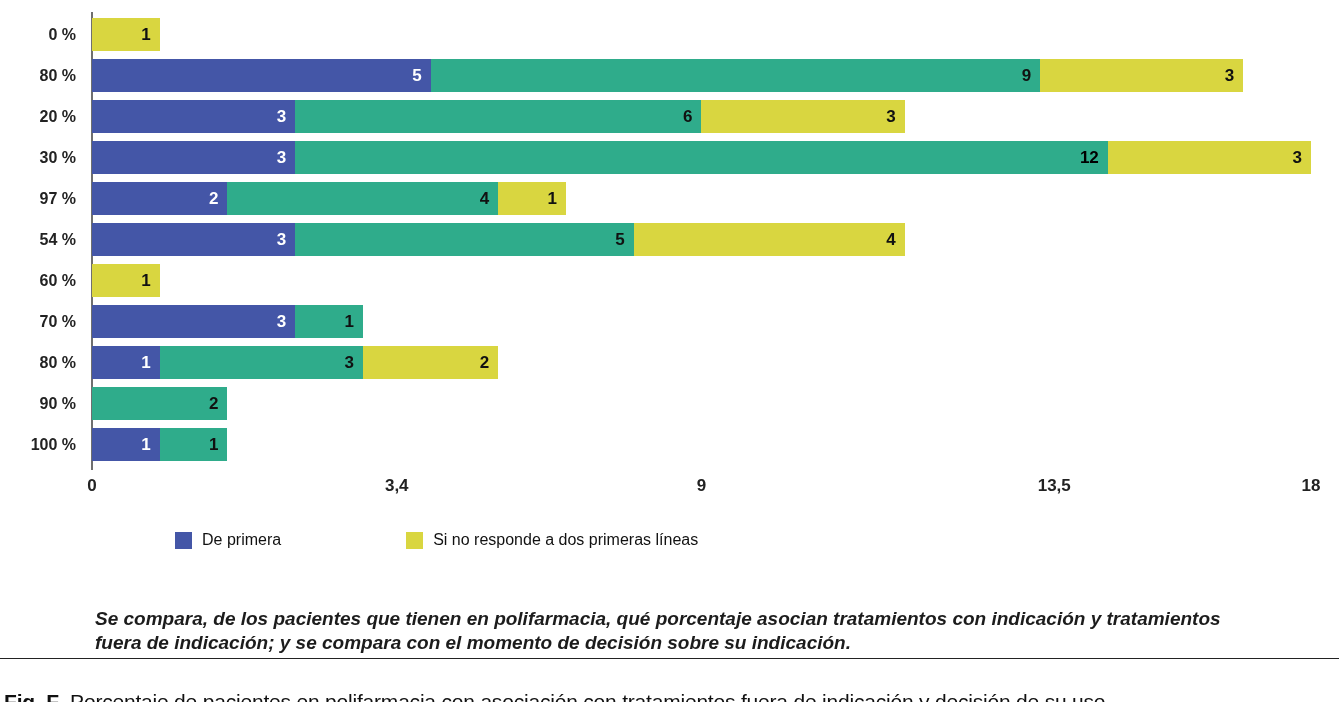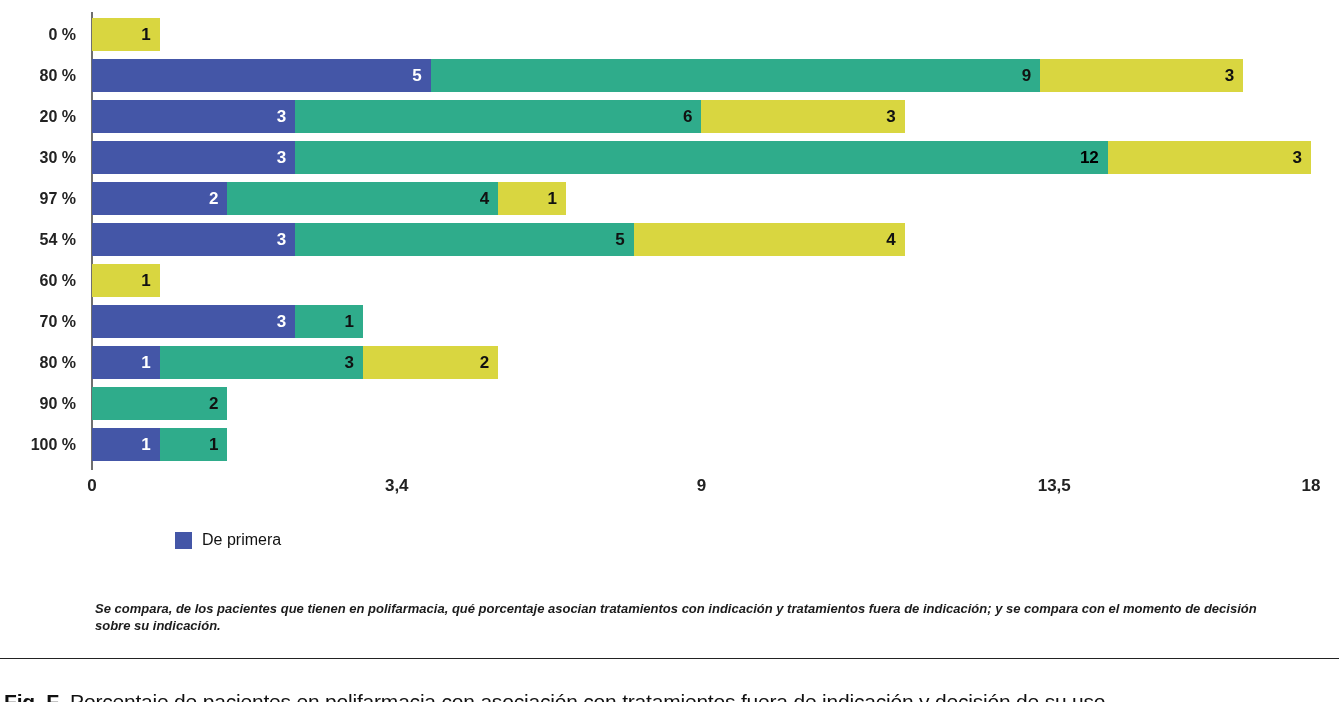--- a/index.html
+++ b/index.html
@@ -24,21 +24,21 @@
   .x-tick { position:absolute; transform:translateX(-50%); font-size:17px;
             font-weight:bold; color:#222; white-space:nowrap; }
 
   
   .legend { position:absolute; top:531px; left:175px; display:flex; gap:125px; }
   .legend-item { display:flex; align-items:center; gap:10px; font-size:16px; color:#111; }
   .legend-swatch { width:17px; height:17px; flex:none; }
 
   
   .footnote { position:absolute; top:588px; left:95px; width:1175px;
-              font-size:13px; font-weight:bold; font-style:italic;
+              font-size:19px; font-weight:bold; font-style:italic;
               color:#1c1c1c; line-height:1.28; }
 
   .rule { position:absolute; top:658px; left:0; width:1339px; height:0;
           border-top:1.5px solid #222; }
 
   .fig-caption { position:absolute; top:669px; left:4px; width:1332px;
                  font-size:21px; color:#111;
                  font-family:"Liberation Sans", sans-serif; letter-spacing:-0.2px; }
   .fig-caption .prefix { font-weight:bold; margin-right:8px; }
 </style>
@@ -184,19 +184,23 @@
       <span class="x-tick" style="left: 25%;">3,4</span>
       <span class="x-tick" style="left: 50%;">9</span>
       <span class="x-tick" style="left: 75%; margin-left: 48px;">13,5</span>
       <span class="x-tick" style="left: 100%;">18</span>
     </div>
   <div class="legend">
       <div class="legend-item">
         <span class="legend-swatch" style="background: rgb(68, 86, 167);"></span>
         <span>De primera</span>
       </div>
+      <div class="legend-item">
+        <span class="legend-swatch" style="background: rgb(217, 214, 64);"></span>
+        <span>Si no responde a dos primeras líneas</span>
+      </div>
     </div>
   <p class="footnote">Se compara, de los pacientes que tienen en polifarmacia, qué porcentaje asocian tratamientos con indicación y tratamientos fuera de indicación; y se compara con el momento de decisión sobre su indicación.</p>
   <div class="rule"></div>
   <p class="fig-caption">
     <span class="prefix">Fig. F.</span><span>Porcentaje de pacientes en polifarmacia con asociación con tratamientos fuera de indicación y decisión de su uso.</span>
   </p>
 </div>
 
 </body></html>

